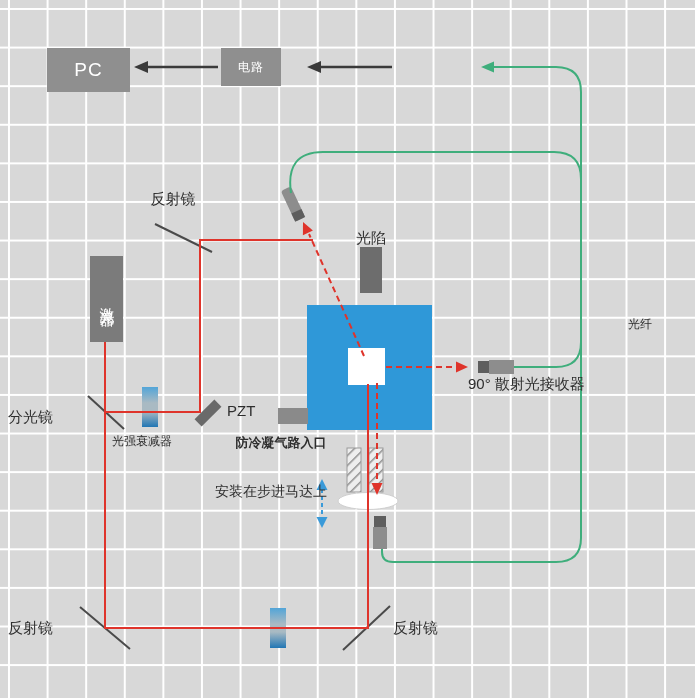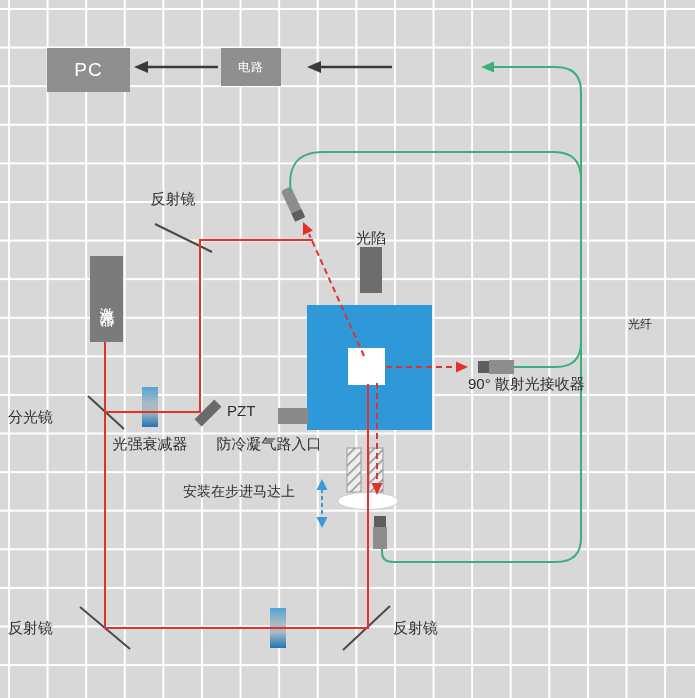--- a/index.html
+++ b/index.html
@@ -122,29 +122,29 @@
   <div class="lbl center" style="left:143px; top:189px; width:60px; font-size:15px;">反射镜</div>
 
 
   <div class="lbl center" style="left:348px; top:228px; width:46px; font-size:15px;">光陷</div>
 
 
   <div class="lbl" style="left:628px; top:317px; font-size:12px;">光纤</div>
 
   <div class="lbl" style="left:8px; top:399px; font-size:15px;margin-top:8px;">分光镜</div>
 
-  <div class="lbl center" style="left:108px; top:434px; width:84px; font-size:15px;">光强衰减器</div>
+  <div class="lbl center" style="left:100px; top:434px; width:84px; font-size:12px;">光强衰减器</div>
 
   <div class="lbl" style="left:227px; top:401px; font-size:15px;">PZT</div>
 
-  <div class="lbl center" style="left:216px; top:434px; width:106px; font-size:15px;">防冷凝气路入口</div>
+  <div class="lbl center" style="left:228px; top:434px; width:106px; font-size:13px;font-weight:bold;">防冷凝气路入口</div>
 
   <div class="lbl" style="left:432px; top:374px; font-size:15px;margin-left:36px;">90° 散射光接收器</div>
 
-  <div class="lbl center" style="left:176px; top:482px; width:126px; font-size:14px;">
+  <div class="lbl center" style="left:208px; top:482px; width:126px; font-size:14px;">
     <div>安装在步进马达上</div>
   </div>
 
 
   <div class="lbl" style="left:8px; top:618px; font-size:15px;">反射镜</div>
 
   <div class="lbl" style="left:393px; top:618px; font-size:15px;">反射镜</div>
 
 
 </div>

